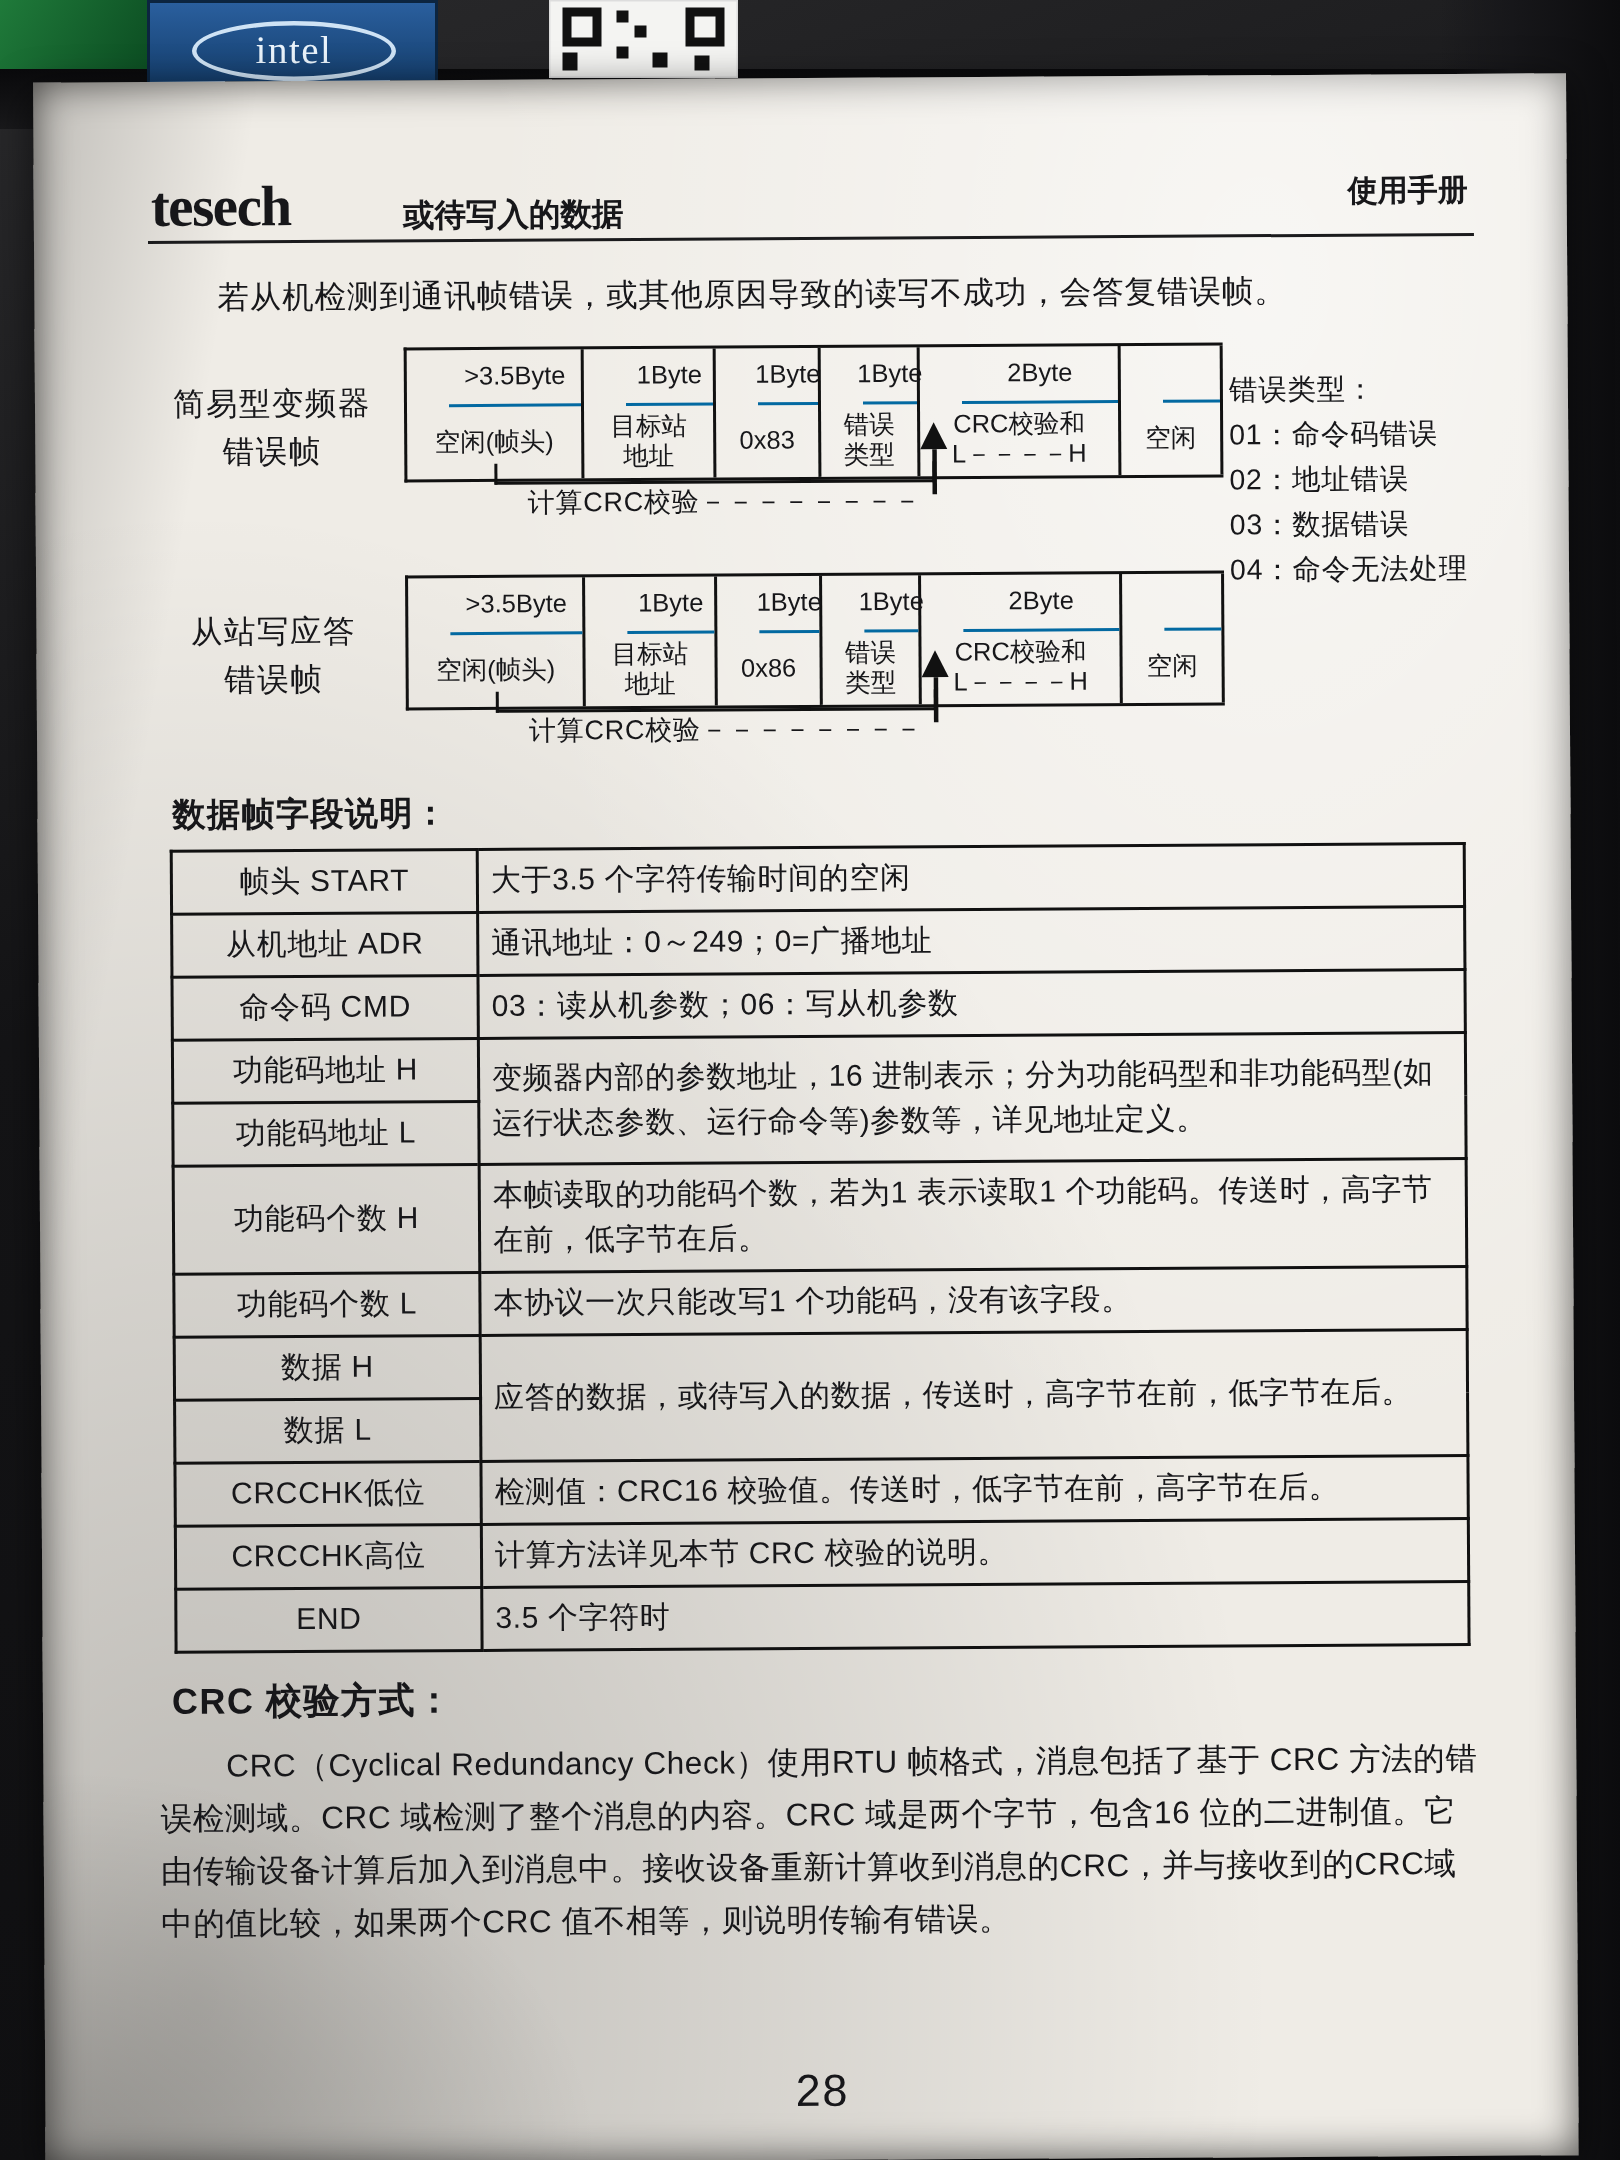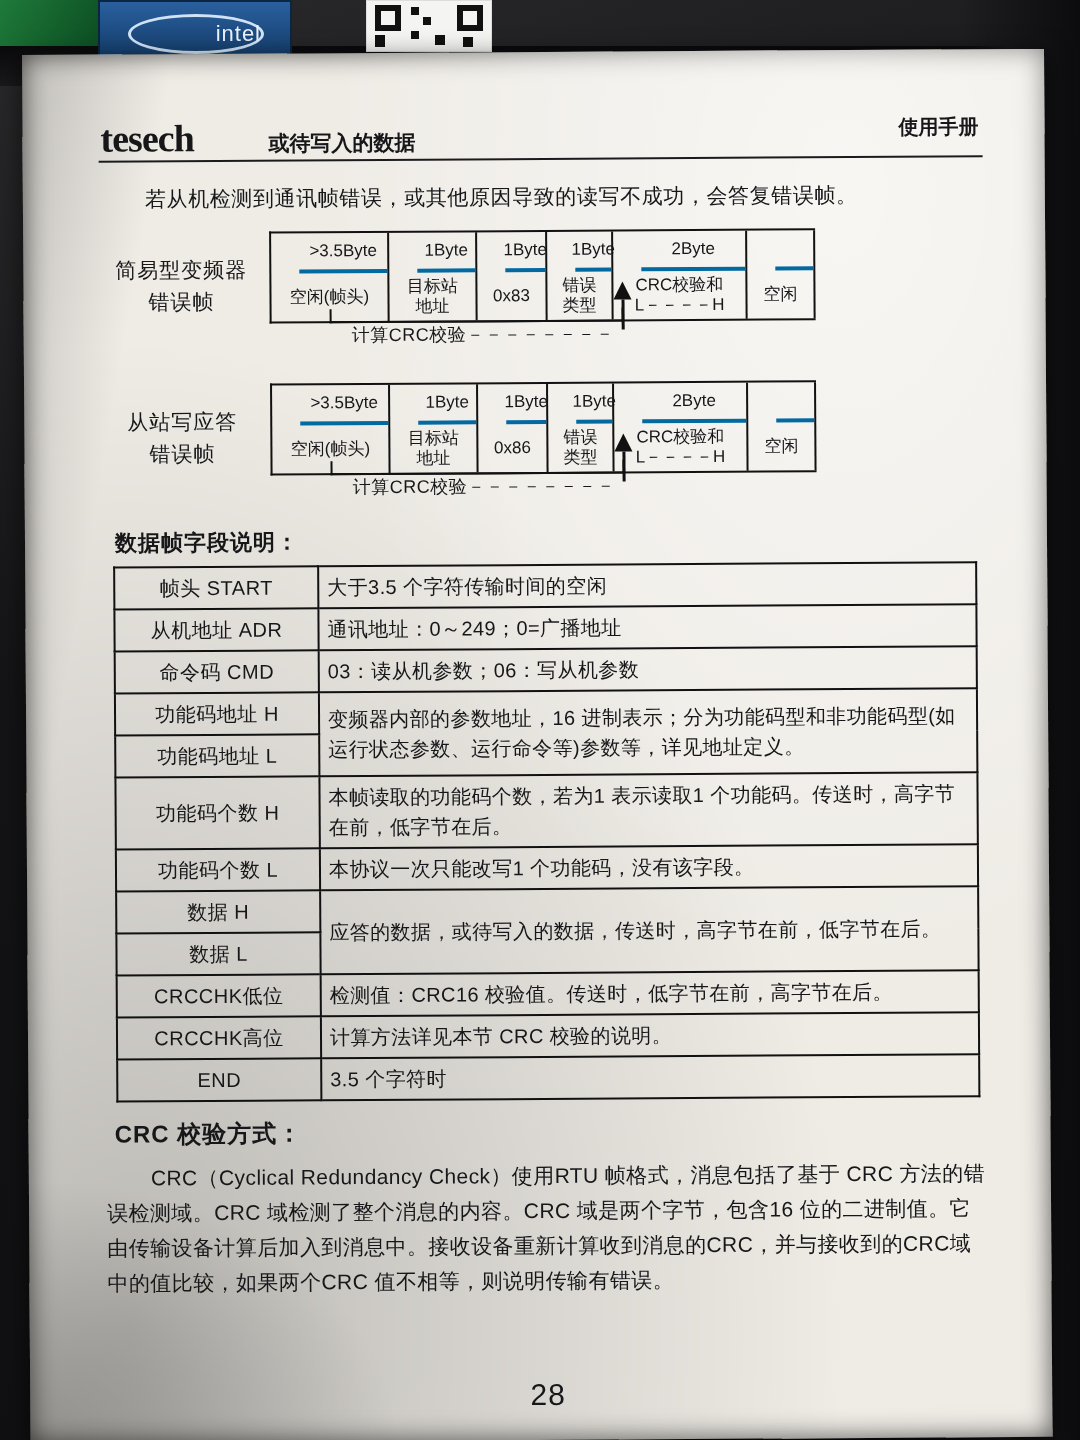--- a/index.html
+++ b/index.html
@@ -9,22 +9,22 @@
     font-family:"Liberation Sans", sans-serif;
   }
   
   .photo-bg{position:absolute;inset:0;background:
       linear-gradient(160deg,#2a2a2c 0%,#141416 38%,#0e0e10 100%);}
   .box-green{position:absolute;left:0;top:0;width:100px;height:46px;
       background:linear-gradient(120deg,#1f7a3a,#0c4d22);}
   .box-intel{position:absolute;left:98px;top:0;width:190px;height:60px;
       background:linear-gradient(180deg,#2a5f9e,#123a66);border:2px solid #0c2540;}
   .box-intel .oval{position:absolute;left:28px;top:12px;width:130px;height:34px;
-      border:3px solid #cfe3f5;border-radius:50%;color:#eaf3fb;font-size:22px;
-      text-align:right;line-height:34px;letter-spacing:1px;}
+      border:3px solid #cfe3f5;border-radius:50%;color:#eaf3fb;font-size:26px;
+      text-align:center;line-height:34px;letter-spacing:1px;font-family:Liberation Serif, serif;}
   .box-force{position:absolute;left:0;top:0;width:300px;height:64px;overflow:hidden;}
   .force-txt{position:absolute;left:-6px;top:4px;color:#d9d9d9;font-size:30px;
       font-weight:bold;letter-spacing:2px;opacity:.85;}
   .qr{position:absolute;left:366px;top:0;width:124px;height:50px;background:#f4f4f2;
       border:1px solid #ddd;}
   .qr .pix{position:absolute;background:#111;}
   .dark-strip{position:absolute;left:0;top:46px;width:1080px;height:40px;
       background:linear-gradient(180deg,#0a0a0c,#19191b);}
   .dark-right{position:absolute;right:0;top:0;width:120px;height:1440px;
       background:linear-gradient(270deg,#0c0c0e,#17171a 60%,rgba(23,23,26,0));}
@@ -57,21 +57,21 @@
 
   
   .diagram{position:relative;margin-top:12px;height:130px;}
   .diag-label{position:absolute;left:0;top:26px;width:160px;font-size:21px;
       line-height:32px;text-align:center;letter-spacing:1px;}
   .frame{position:absolute;left:168px;top:4px;border:2px solid #111;border-right:none;
       display:flex;}
   .cell{border-right:2px solid #111;display:flex;flex-direction:column;}
   .cell .top,.cell .bot{display:flex;align-items:center;justify-content:center;
       text-align:center;font-size:17px;line-height:20px;padding:3px 2px;}
-  .cell .top{height:30px;border-bottom:4px solid #0369a1;margin-left:28px;}
+  .cell .top{height:30px;border-bottom:2px solid #0369a1;margin-left:28px;}
   .cell .bot{height:42px;}
   .c1{width:116px}.c2{width:86px}.c3{width:68px}.c4{width:64px}.c5{width:132px}.c6{width:66px}
   .crc-note{position:absolute;font-size:18px;letter-spacing:.5px;}
   .brace{position:absolute;border-left:2px solid #111;border-right:2px solid #111;
       border-bottom:2px solid #111;height:12px;}
   .arrow-up{position:absolute;width:0;height:0;border-left:9px solid transparent;
       border-right:9px solid transparent;border-bottom:18px solid #111;}
   .arrow-stem{position:absolute;width:3px;background:#111;}
   .errtypes{position:absolute;left:718px;top:22px;font-size:19px;line-height:30px;
       letter-spacing:.5px;}
@@ -172,20 +172,27 @@
           </div>
         <div class="cell c6">
             <div class="top"></div>
             <div class="bot">空闲</div>
           </div>
       </div>
       <div class="brace" style="left:228px;top:82px;width:290px;"></div>
       <div class="crc-note" style="left:250px;top:96px;">计算CRC校验－－－－－－－－</div>
       <div class="arrow-stem" style="left:520px;top:74px;height:30px;"></div>
       <div class="arrow-up" style="left:512px;top:56px;"></div>
+      <div class="errtypes">
+        <div>错误类型：</div>
+        <div>01：命令码错误</div>
+        <div>02：地址错误</div>
+        <div>03：数据错误</div>
+        <div>04：命令无法处理</div>
+      </div>
     </div>
 
     <div class="diagram" style="margin-top:22px;">
       <div class="diag-label">
         <div>从站写应答</div>
         <div>错误帧</div>
       </div>
       <div class="frame">
         <div class="cell c1">
             <div class="top">&gt;3.5Byte</div>

